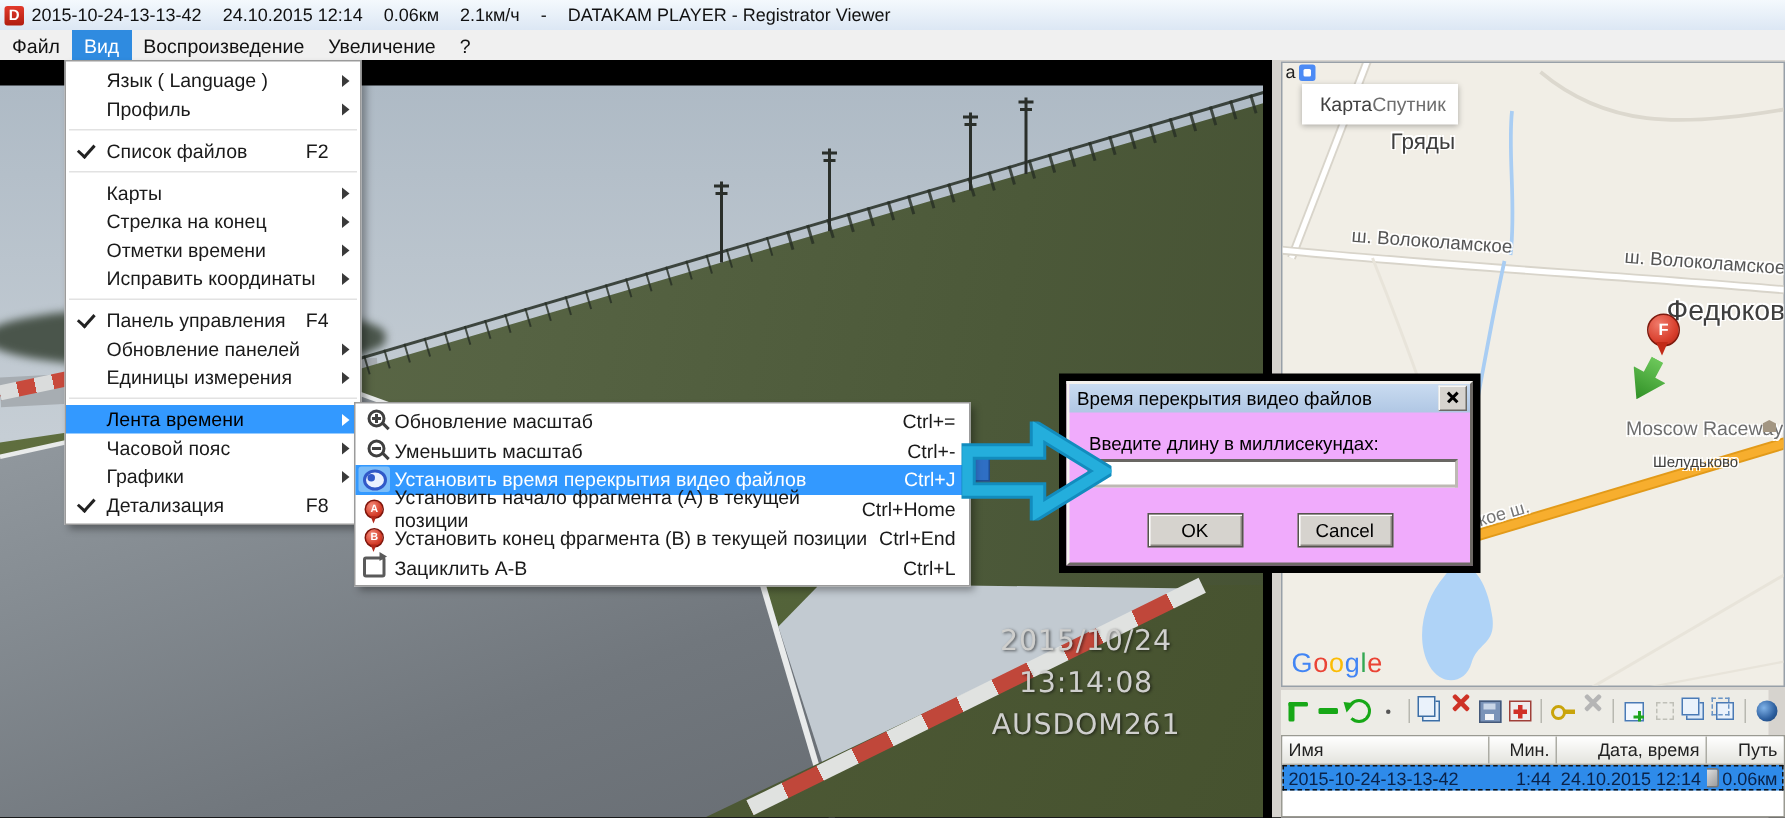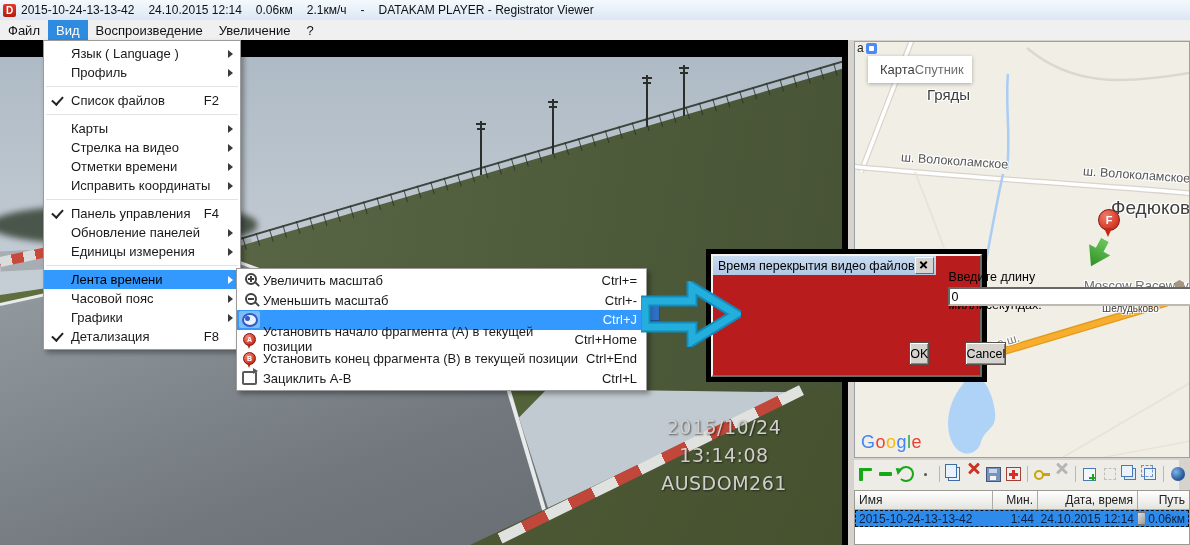--- a/index.html
+++ b/index.html
@@ -81,21 +81,21 @@
     border:1px solid #7E150B;border-radius:50%;position:relative;color:#fff;font-size:7px;font-weight:bold;
     display:flex;align-items:center;justify-content:center}
   .pin::after{content:"";position:absolute;top:10px;left:3px;border-left:2.5px solid transparent;
     border-right:2.5px solid transparent;border-top:5px solid #B22718}
   .loopic{width:11px;height:10px;border:2px solid #5A5A5A;border-radius:2px;position:relative}
   .loopic::after{content:"";position:absolute;right:-3px;top:-5px;width:0;height:0;
     border-top:3px solid transparent;border-bottom:3px solid transparent;border-left:5px solid #5A5A5A}
   
   .annot{position:absolute;left:706px;top:249px;width:281px;height:133px;background:#000;padding:5px;
     box-sizing:border-box;z-index:40}
-  .dialog{width:100%;height:100%;box-sizing:border-box;background:#b91c1c;display:flex;flex-direction:row;
+  .dialog{width:100%;height:100%;box-sizing:border-box;background:#f0abfc;display:flex;flex-direction:column;
     border:2px solid;border-color:#F4F2EE #6E6A66 #6E6A66 #F4F2EE}
   .dtitle{height:19px;flex:none;background:linear-gradient(#C9DBF0,#B0C7E4);display:flex;align-items:center;
     padding-left:5px;font-size:12.5px;color:#000}
   .dclose{margin-left:auto;margin-right:2px;width:17px;height:15px;background:#D6D3CE;position:relative;
     border:1px solid;border-color:#F8F8F6 #6B6B66 #6B6B66 #F8F8F6}
   .dclose::before,.dclose::after{content:"";position:absolute;left:3.5px;top:6px;width:9px;height:1.8px;background:#000}
   .dclose::before{transform:rotate(45deg)}.dclose::after{transform:rotate(-45deg)}
   .dbody{position:relative;flex:1;font-size:12.5px;color:#000}
   .dlabel{position:absolute;left:13px;top:14px}
   .dinput{position:absolute;left:12px;top:31px;width:239px;height:15px;background:#FFF;
@@ -249,21 +249,21 @@
     <span class="sc">F2</span>
   </div>
   <div class="msep"></div>
   <div class="mi">
     <span class="gut"></span>
       <span class="lbl">Карты</span>
     <span class="mi-ar"></span>
   </div>
   <div class="mi">
     <span class="gut"></span>
-      <span class="lbl">Стрелка на видео</span>
+      <span class="lbl">Стрелка на конец</span>
     <span class="mi-ar"></span>
   </div>
   <div class="mi">
     <span class="gut"></span>
       <span class="lbl">Отметки времени</span>
     <span class="mi-ar"></span>
   </div>
   <div class="mi">
     <span class="gut"></span>
       <span class="lbl">Исправить координаты</span>
@@ -313,36 +313,37 @@
 </div>
 
 <div class="submenu">
   <div class="smi">
     <span class="sm-ico">
         <span class="mag">
           <span class="hbar"></span>
           <span class="vbar"></span>
         </span>
       </span>
-    <span class="lbl">Увеличить масштаб</span>
+    <span class="lbl">Обновление масштаб</span>
     <span class="sc">Ctrl+=</span>
   </div>
   <div class="smi">
     <span class="sm-ico">
         <span class="mag">
           <span class="hbar"></span>
         </span>
       </span>
     <span class="lbl">Уменьшить масштаб</span>
     <span class="sc">Ctrl+-</span>
   </div>
   <div class="smi hl">
     <span class="sm-ico">
         <span class="tico"></span>
       </span>
+    <span class="lbl">Установить время перекрытия видео файлов</span>
     <span class="sc">Ctrl+J</span>
   </div>
   <div class="smi">
     <span class="sm-ico">
         <span class="pin">A</span>
       </span>
     <span class="lbl">Установить начало фрагмента (A) в текущей позиции</span>
     <span class="sc">Ctrl+Home</span>
   </div>
   <div class="smi">

